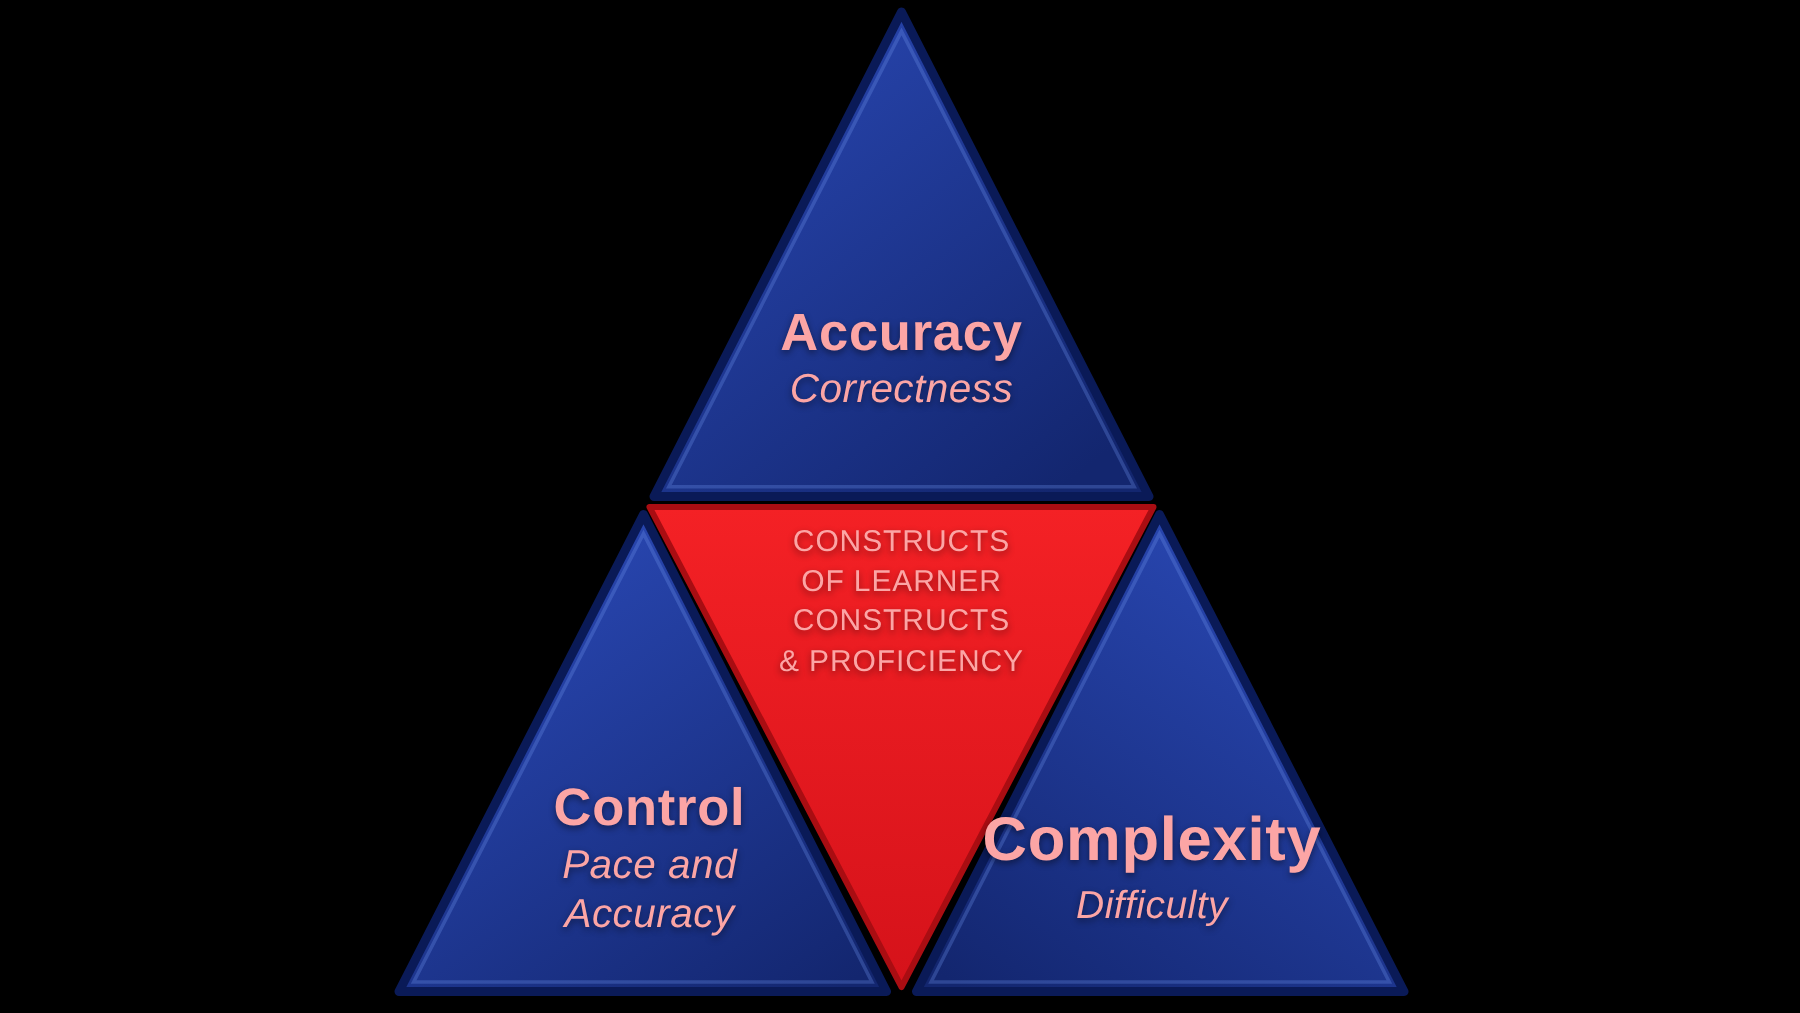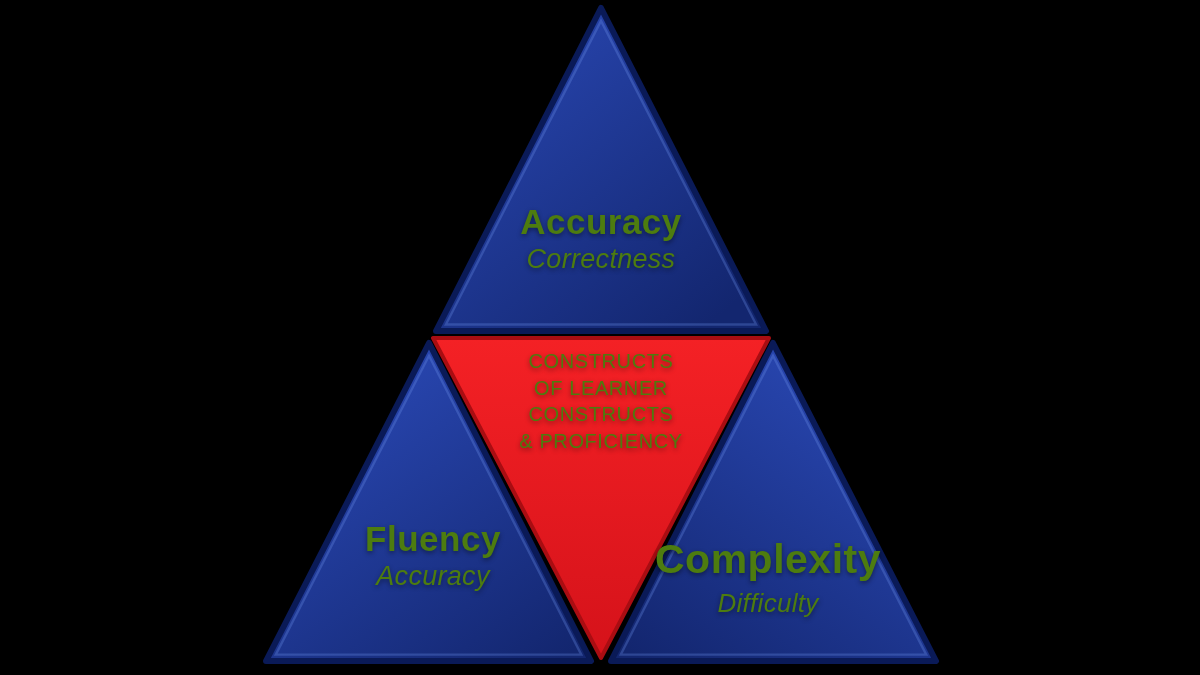--- a/index.html
+++ b/index.html
@@ -18,21 +18,21 @@
   .stage svg {
     position: absolute;
     left: 0;
     top: 0;
     display: block;
   }
   .label-block {
     position: absolute;
     width: 300px;
     text-align: center;
-    color: #4d7c0f;
+    color: #fca5a5;
     text-shadow: 0 2px 5px rgba(0,0,0,0.45);
     pointer-events: none;
   }
   .lb-top        { left: 451px; top: 201px; }
   .lb-center     { left: 451px; top: 348px; }
   .lb-bot-left   { left: 283px; top: 518px; }
   .lb-bot-right  { left: 618px; top: 540px; }
 
   .main-label {
     font-weight: bold;
@@ -113,22 +113,23 @@
   </div>
 
   <div class="label-block lb-center">
     <div class="center-line">CONSTRUCTS</div>
     <div class="center-line">OF LEARNER</div>
     <div class="center-line">CONSTRUCTS</div>
     <div class="center-line">&amp; PROFICIENCY</div>
   </div>
 
   <div class="label-block lb-bot-left">
-    <div class="main-label">Fluency</div>
+    <div class="main-label">Control</div>
     <div class="sub-label">
+      <div>Pace and</div>
       <div>Accuracy</div>
     </div>
   </div>
 
   <div class="label-block lb-bot-right">
     <div class="main-label">Complexity</div>
     <div class="sub-label">Difficulty</div>
   </div>
 
 </div>

